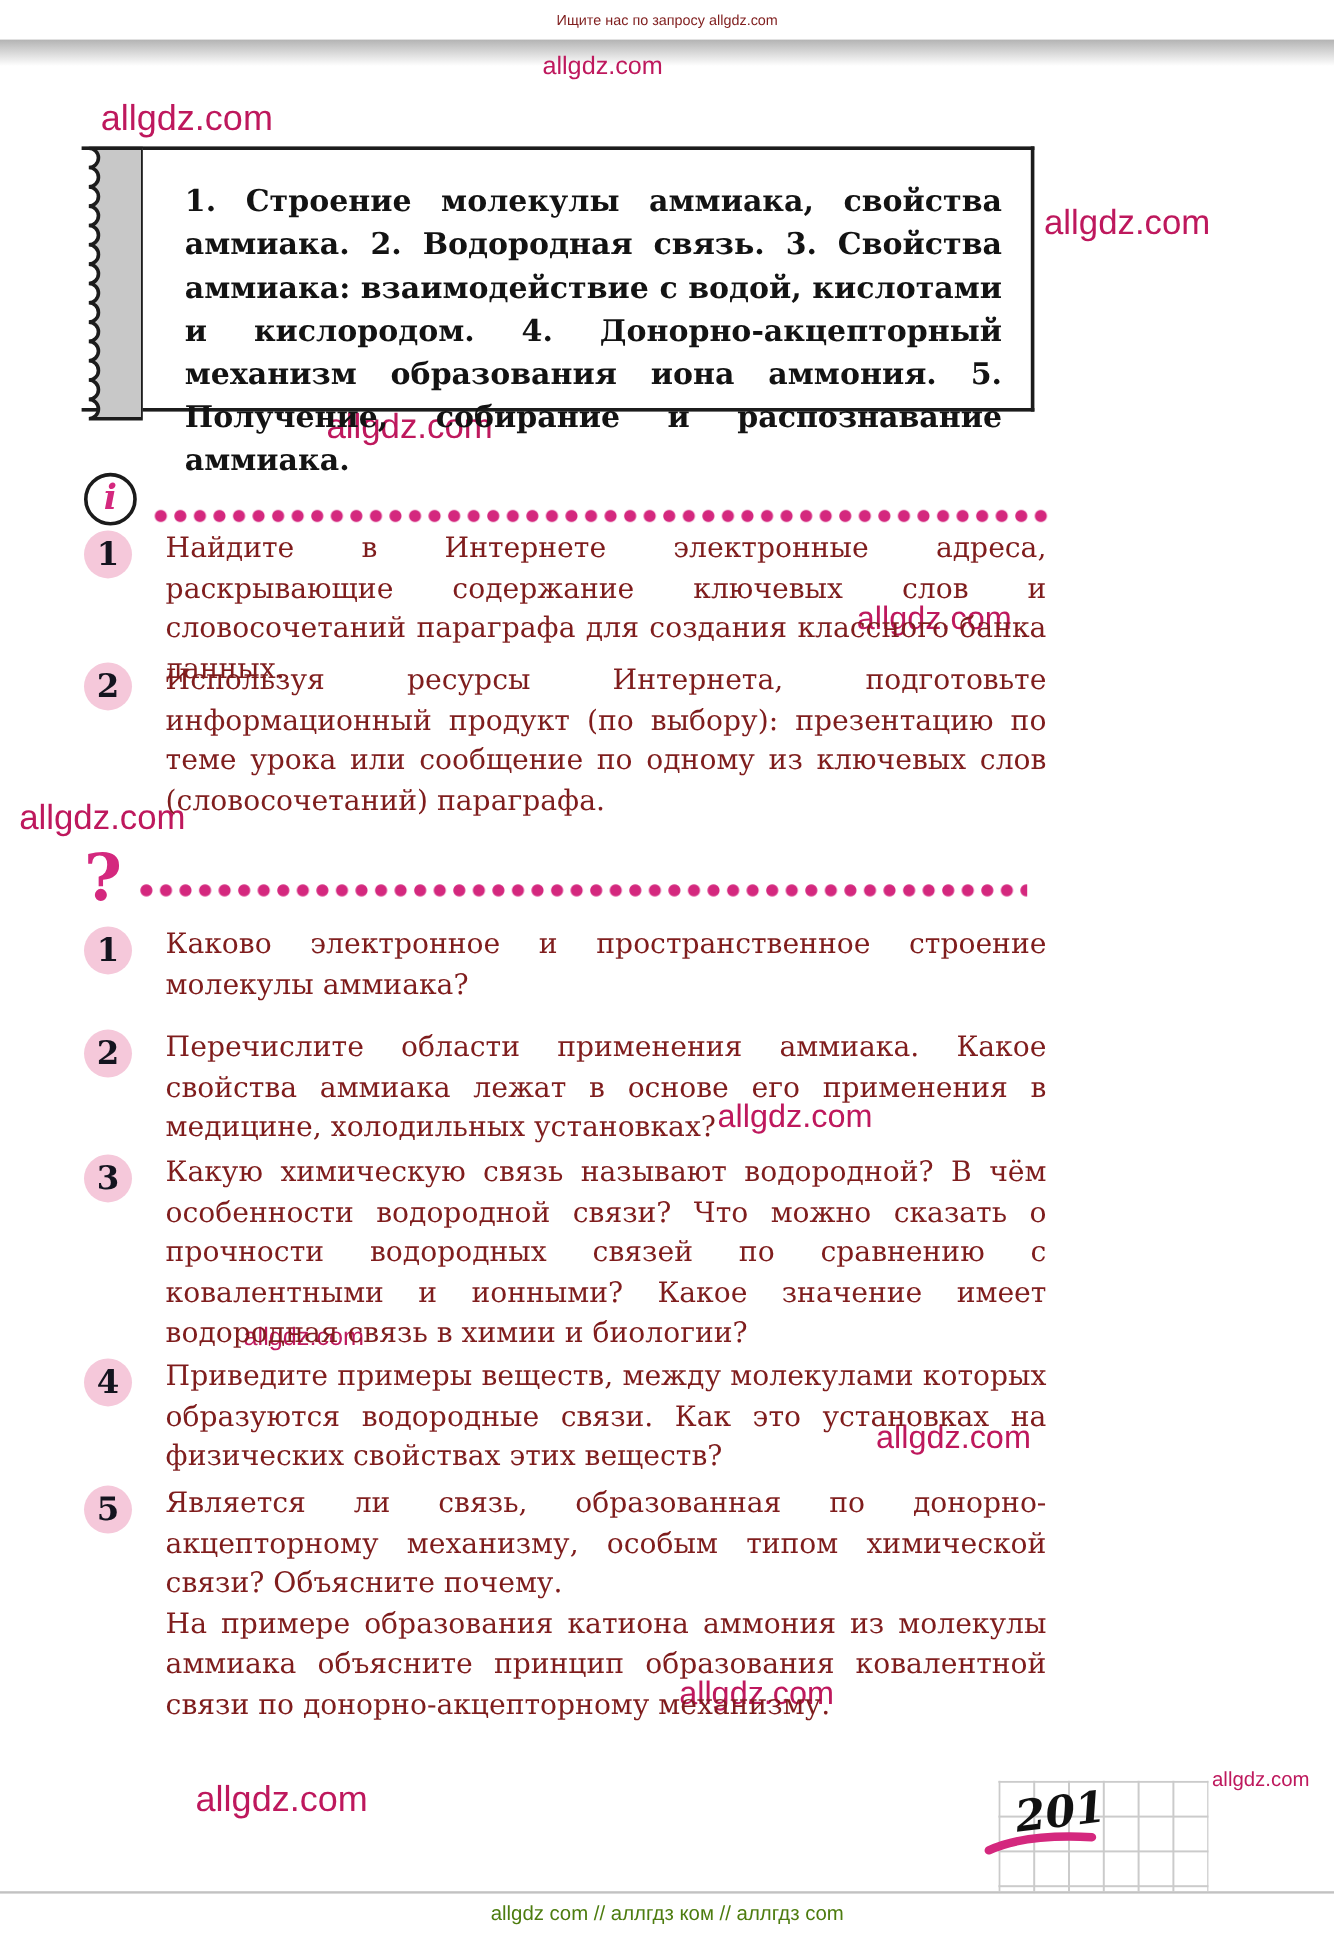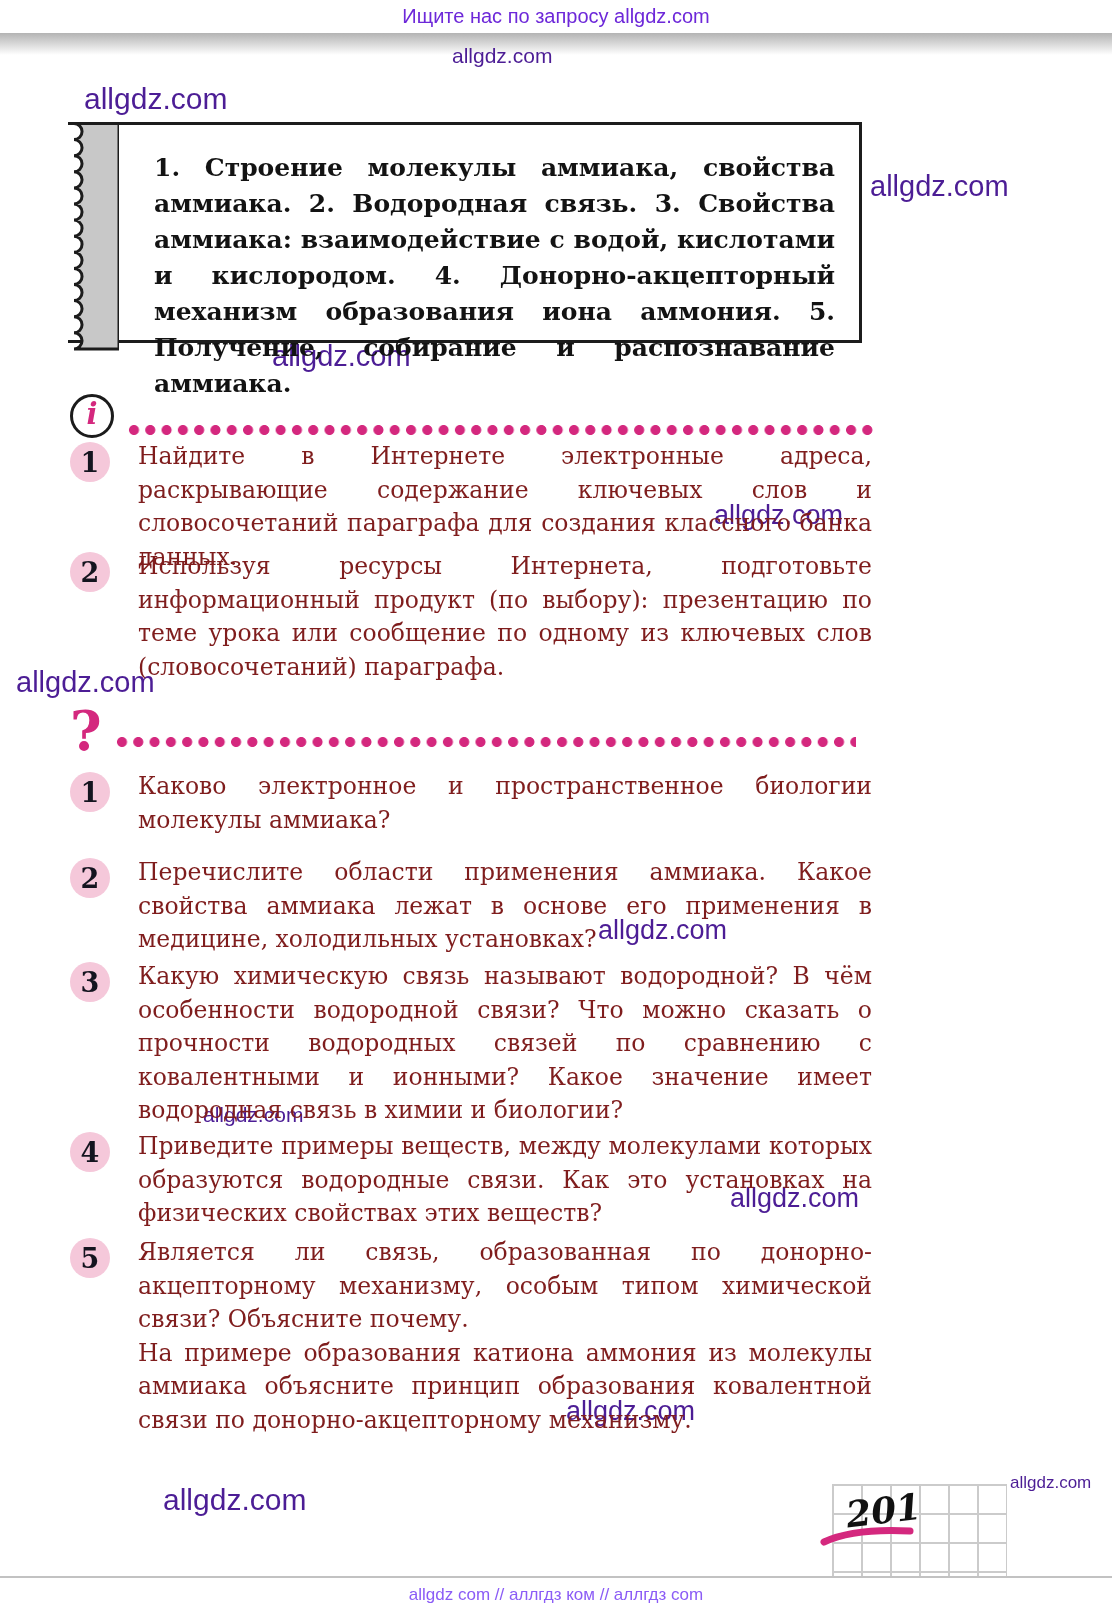--- a/index.html
+++ b/index.html
@@ -2,26 +2,26 @@
 <html><head>
 <meta charset="utf-8">
 <style>
   html,body{margin:0;padding:0;background:#ffffff;}
   .page{position:relative;width:1112px;height:1614px;background:#ffffff;overflow:hidden;
         font-family:"DejaVu Serif", serif;color:#141414;}
 
   
   .top-banner{position:absolute;top:0;left:0;width:100%;height:33px;background:#ffffff;
               display:flex;align-items:center;justify-content:center;}
-  .top-banner span{font-family:"Liberation Sans", sans-serif;font-size:20px;color:#6d28d9;}
+  .top-banner span{font-family:"Liberation Sans", sans-serif;font-size:12px;color:#7f1d1d;}
   .shadow-band{position:absolute;top:33px;left:0;width:100%;height:22px;
                background:linear-gradient(#b3b3b3,#ffffff);}
 
   
-  .wm{position:absolute;font-family:"Liberation Sans", sans-serif;color:#4c1d95;white-space:nowrap;}
+  .wm{position:absolute;font-family:"Liberation Sans", sans-serif;color:#be185d;white-space:nowrap;}
   #wm1{left:452px;top:44px;font-size:21px;}
   #wm2{left:84px;top:82px;font-size:30px;}
   #wm3{left:870px;top:170px;font-size:29px;}
   #wm4{left:272px;top:340px;font-size:29px;}
   #wm5{left:714px;top:500px;font-size:27px;}
   #wm6{left:16px;top:666px;font-size:29px;}
   #wm7{left:598px;top:915px;font-size:27px;}
   #wm8{left:203px;top:1103px;font-size:21px;}
   #wm9{left:730px;top:1183px;font-size:27px;}
   #wm10{left:566px;top:1396px;font-size:27px;}
@@ -72,21 +72,21 @@
                                linear-gradient(90deg,#cbcbcb 2px,rgba(0,0,0,0) 2px);
               background-size:29px 29px;}
   .page-number{position:absolute;left:846px;top:1489px;font-family:"DejaVu Serif", serif;
                font-style:italic;font-weight:bold;font-size:36px;color:#111;
                transform:rotate(-7deg);}
   .swoosh{position:absolute;left:820px;top:1524px;}
 
   
   .bottom-line{position:absolute;left:0;top:1576px;width:100%;border-top:2px solid #c2c2c2;}
   .footer-text{position:absolute;left:0;top:1585px;width:100%;text-align:center;
-               font-family:"Liberation Sans", sans-serif;font-size:17px;color:#8b5cf6;}
+               font-family:"Liberation Sans", sans-serif;font-size:17px;color:#4d7c0f;}
 </style>
 </head>
 <body>
 
 <div class="page">
 
   <div class="top-banner">
     <span>Ищите нас по запросу allgdz.com</span>
   </div>
   <div class="shadow-band"></div>
@@ -138,21 +138,21 @@
   </div>
 
   <div class="section-head" id="q-head">
     <div class="q-icon">?</div>
     <div class="dots"></div>
   </div>
 
   <div class="item" id="q-item-1">
     <div class="badge">1</div>
     <div class="text-col">
-      <p class="body-text">Каково электронное и пространственное биологии молекулы аммиака?</p>
+      <p class="body-text">Каково электронное и пространственное строение молекулы аммиака?</p>
     </div>
   </div>
 
   <div class="item" id="q-item-2">
     <div class="badge">2</div>
     <div class="text-col">
       <p class="body-text">Перечислите области применения аммиака. Какое свойства аммиака лежат в основе его применения в медицине, холодильных установках?</p>
     </div>
   </div>
 

